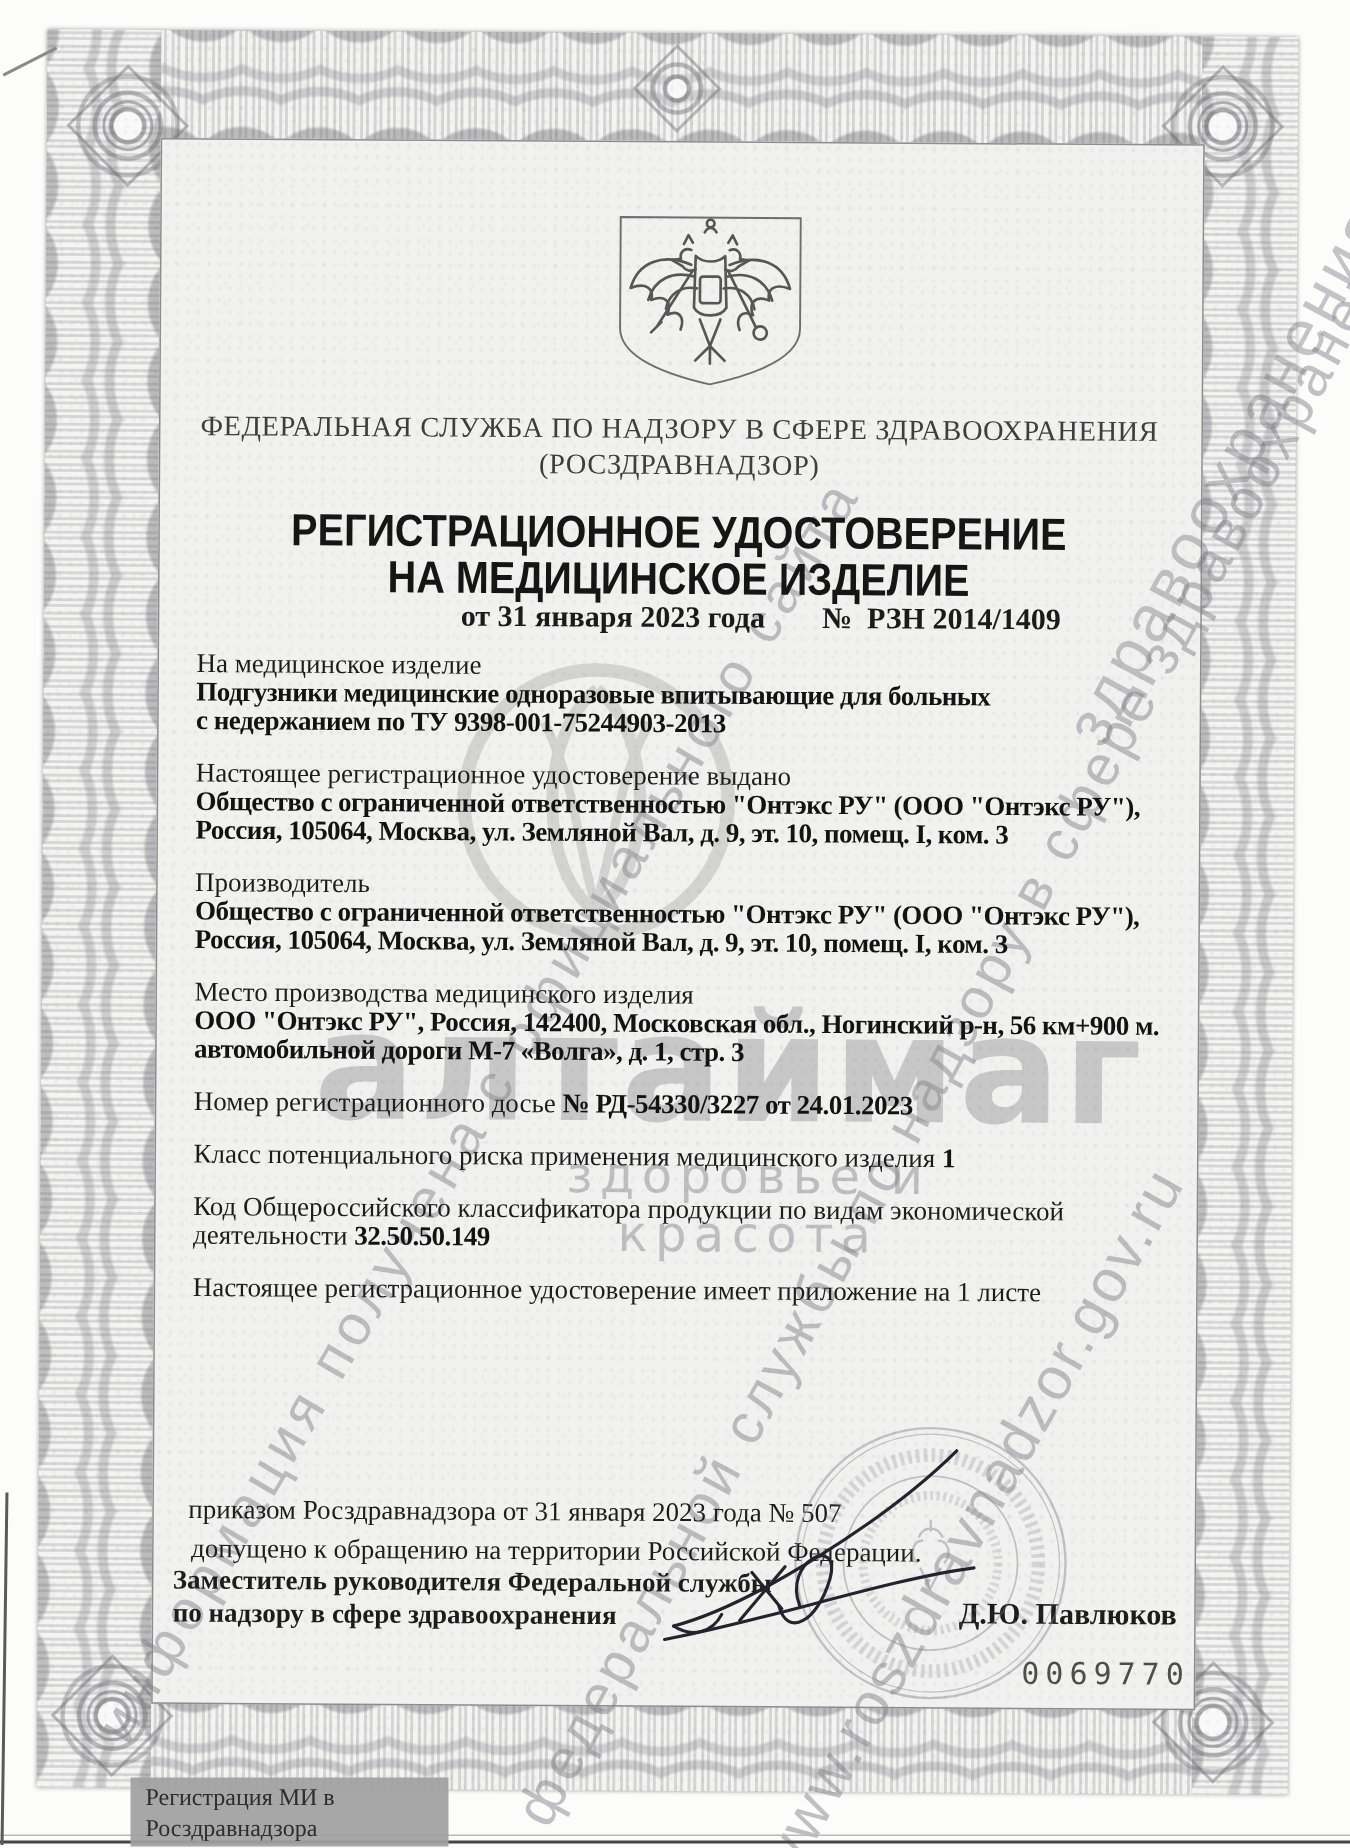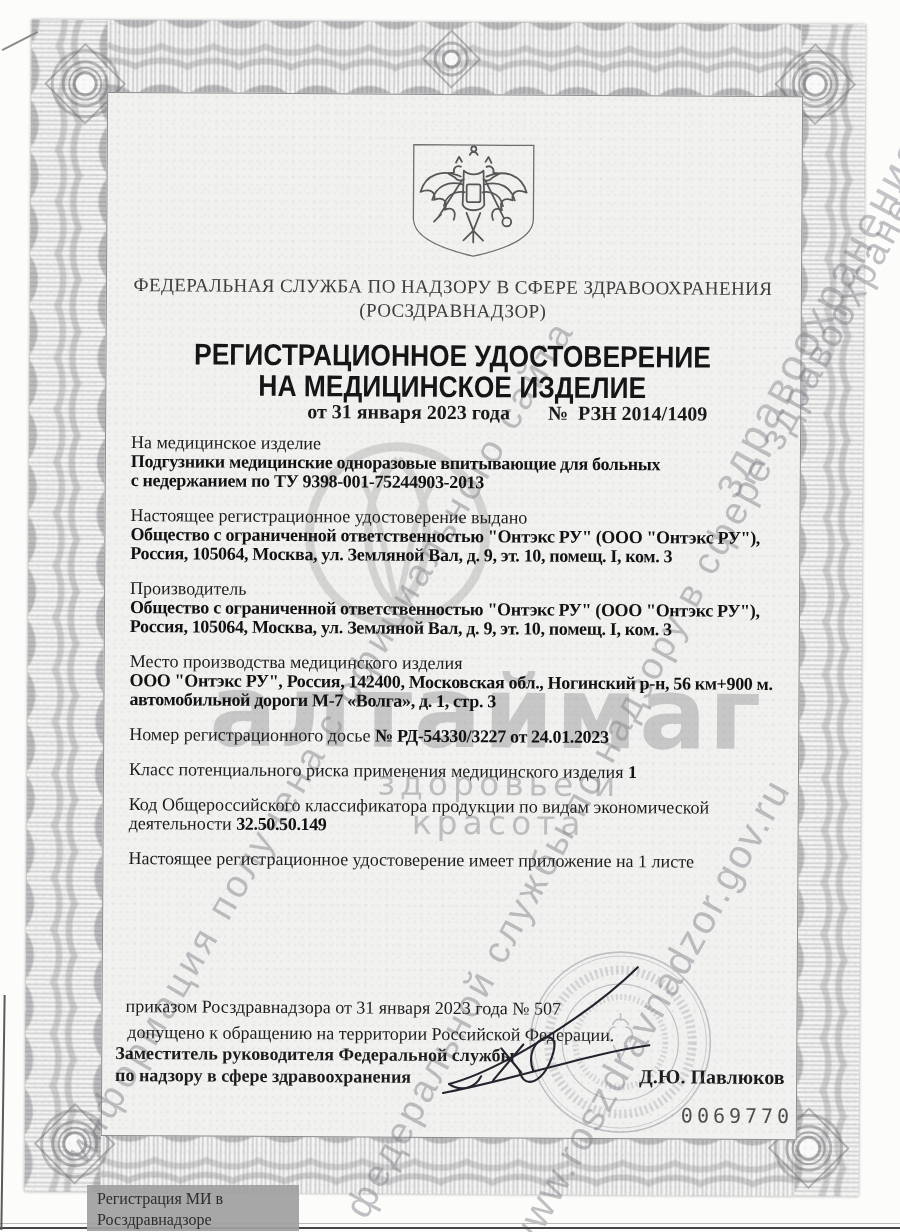--- a/index.html
+++ b/index.html
@@ -280,20 +280,20 @@
         <path d="M52,128 l30,-36 M60,96 l20,24"></path>
         <path d="M8,132 C20,140 34,136 40,124"></path>
       </g>
     </svg>
   </div>
 
   <div class="noise"></div>
 </div>
 
 <div class="badge">
-  <div>Регистрация МИ в Росздравнадзоре</div>
+  <div>Регистрация МИ в Росздравнадзора</div>
   <div>www.nevacert.ru | info@nevacert.ru</div>
 </div>
 
 <div class="scanline-soft"></div>
 <div class="scanline-dark"></div>
 <div class="artifact-tl"></div>
 <div class="artifact-bl"></div>
 
 </body></html>

